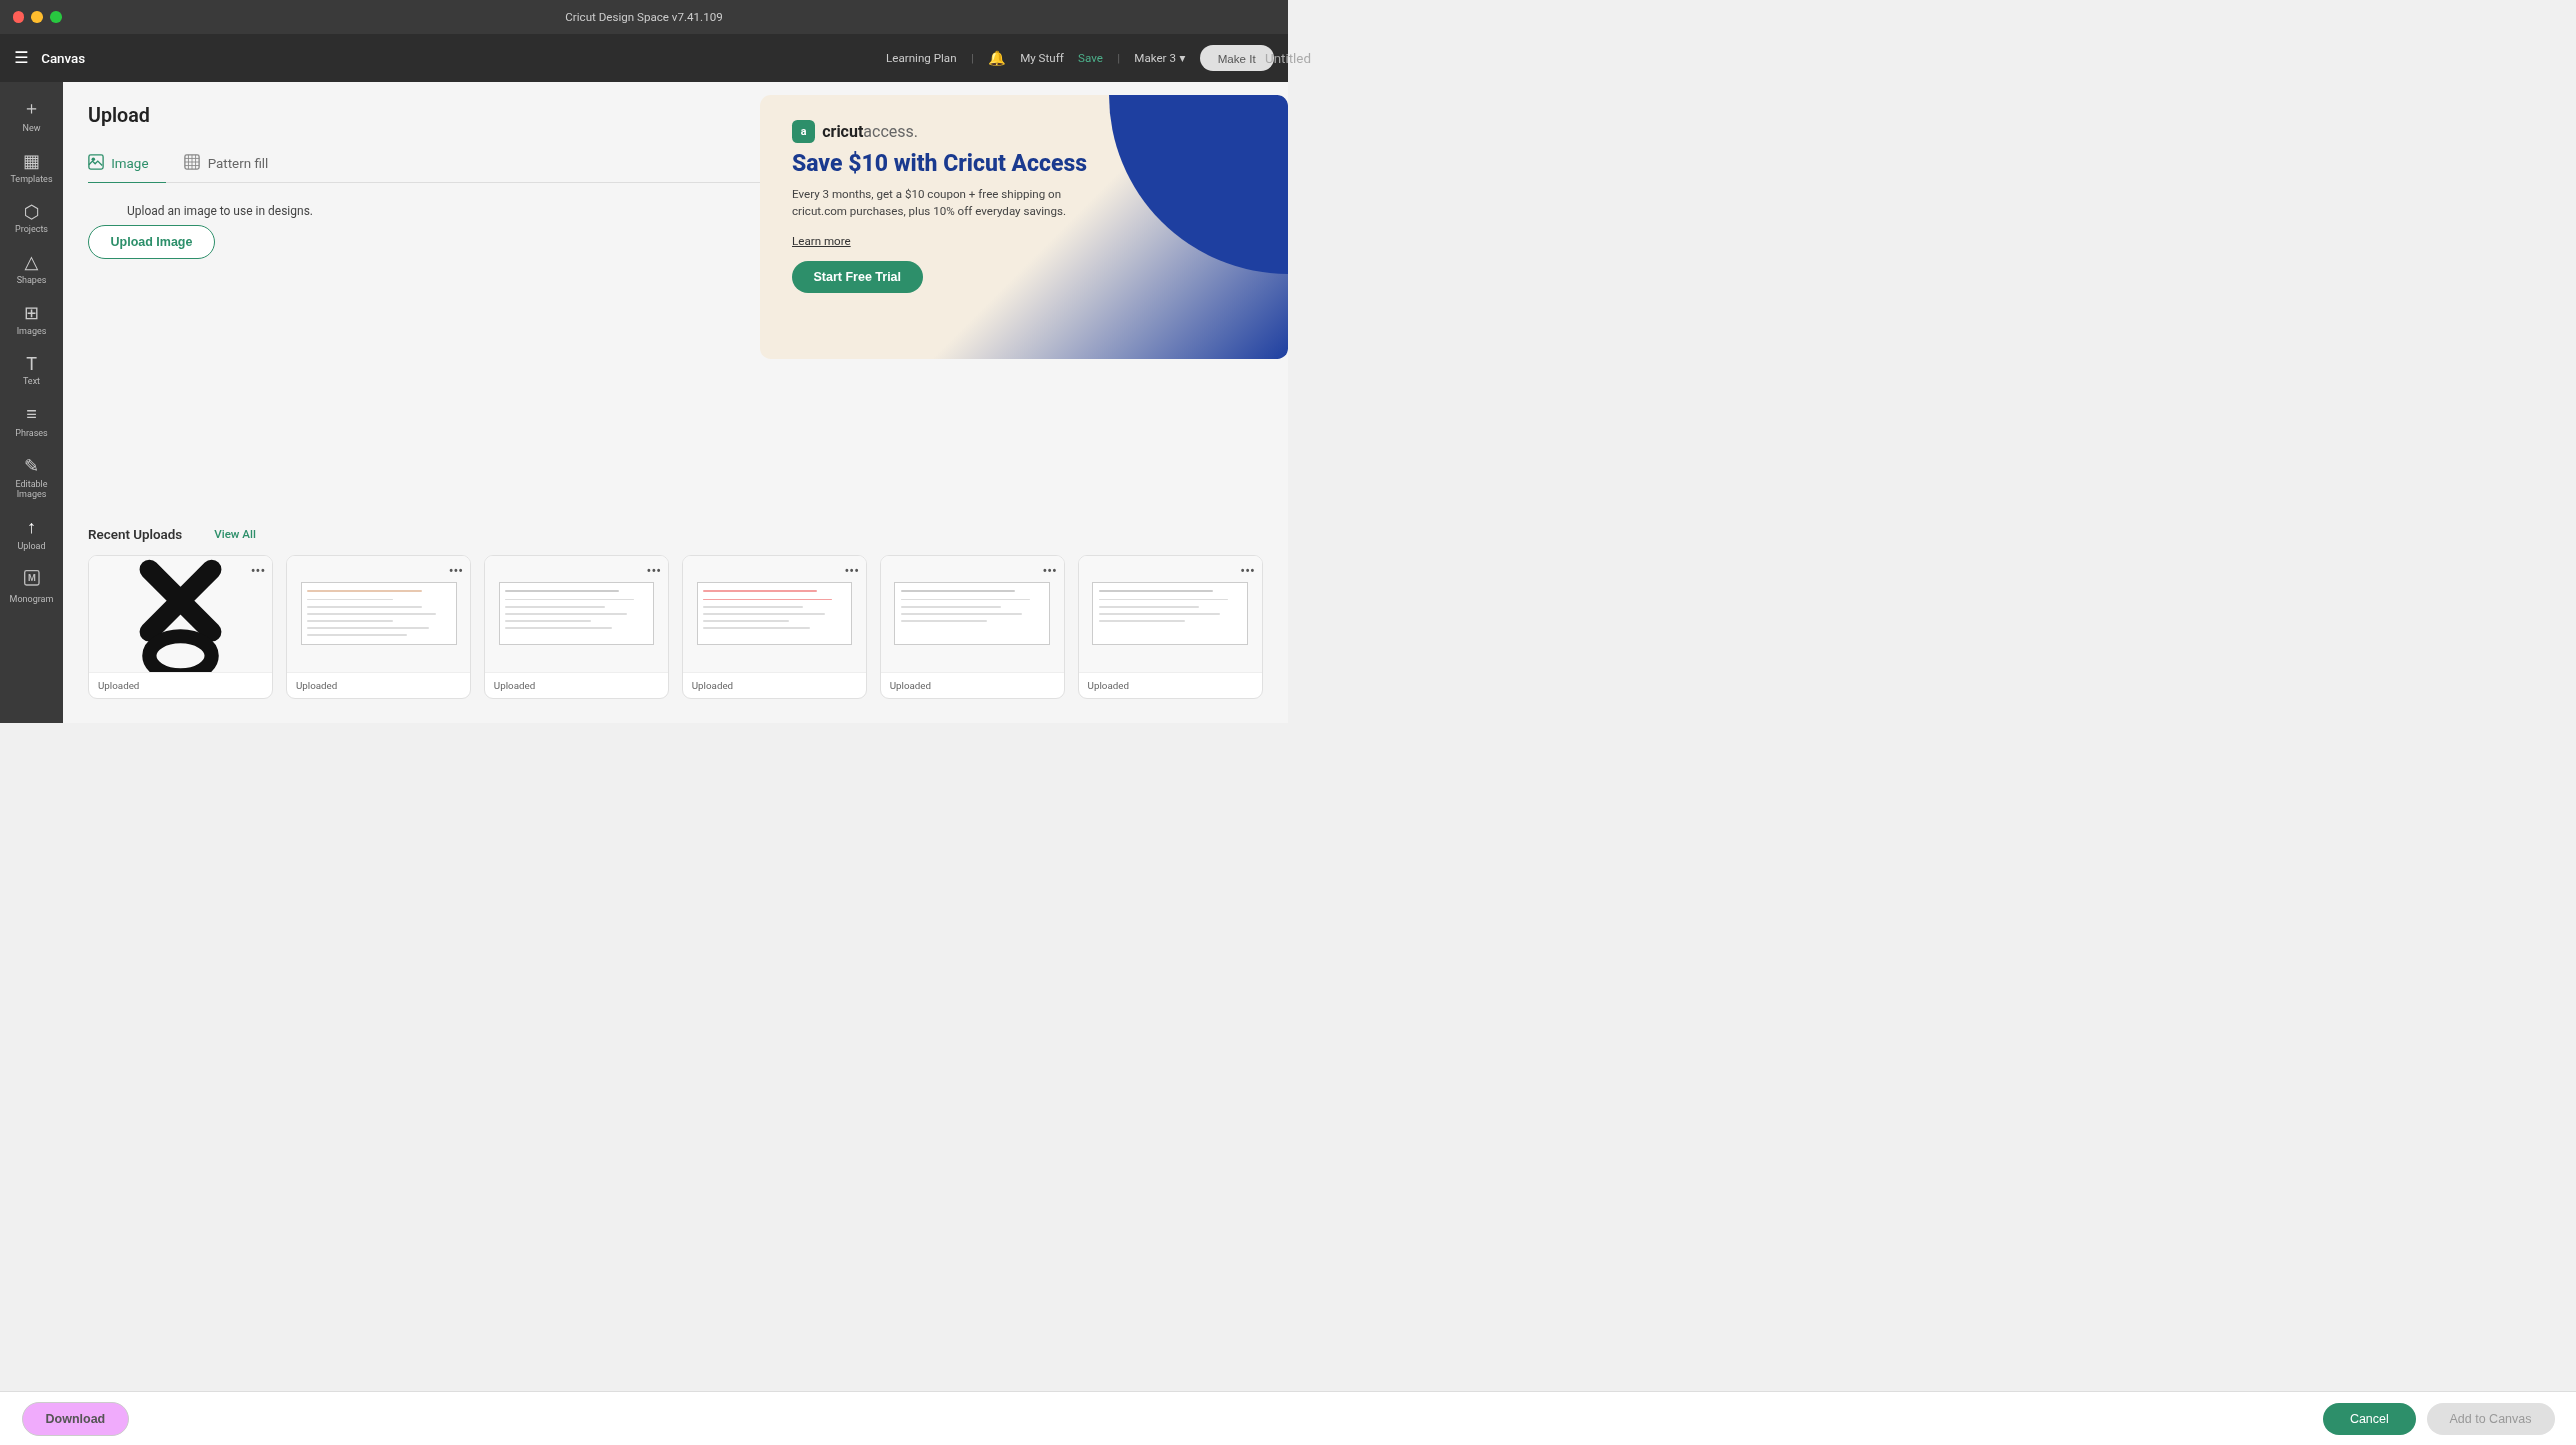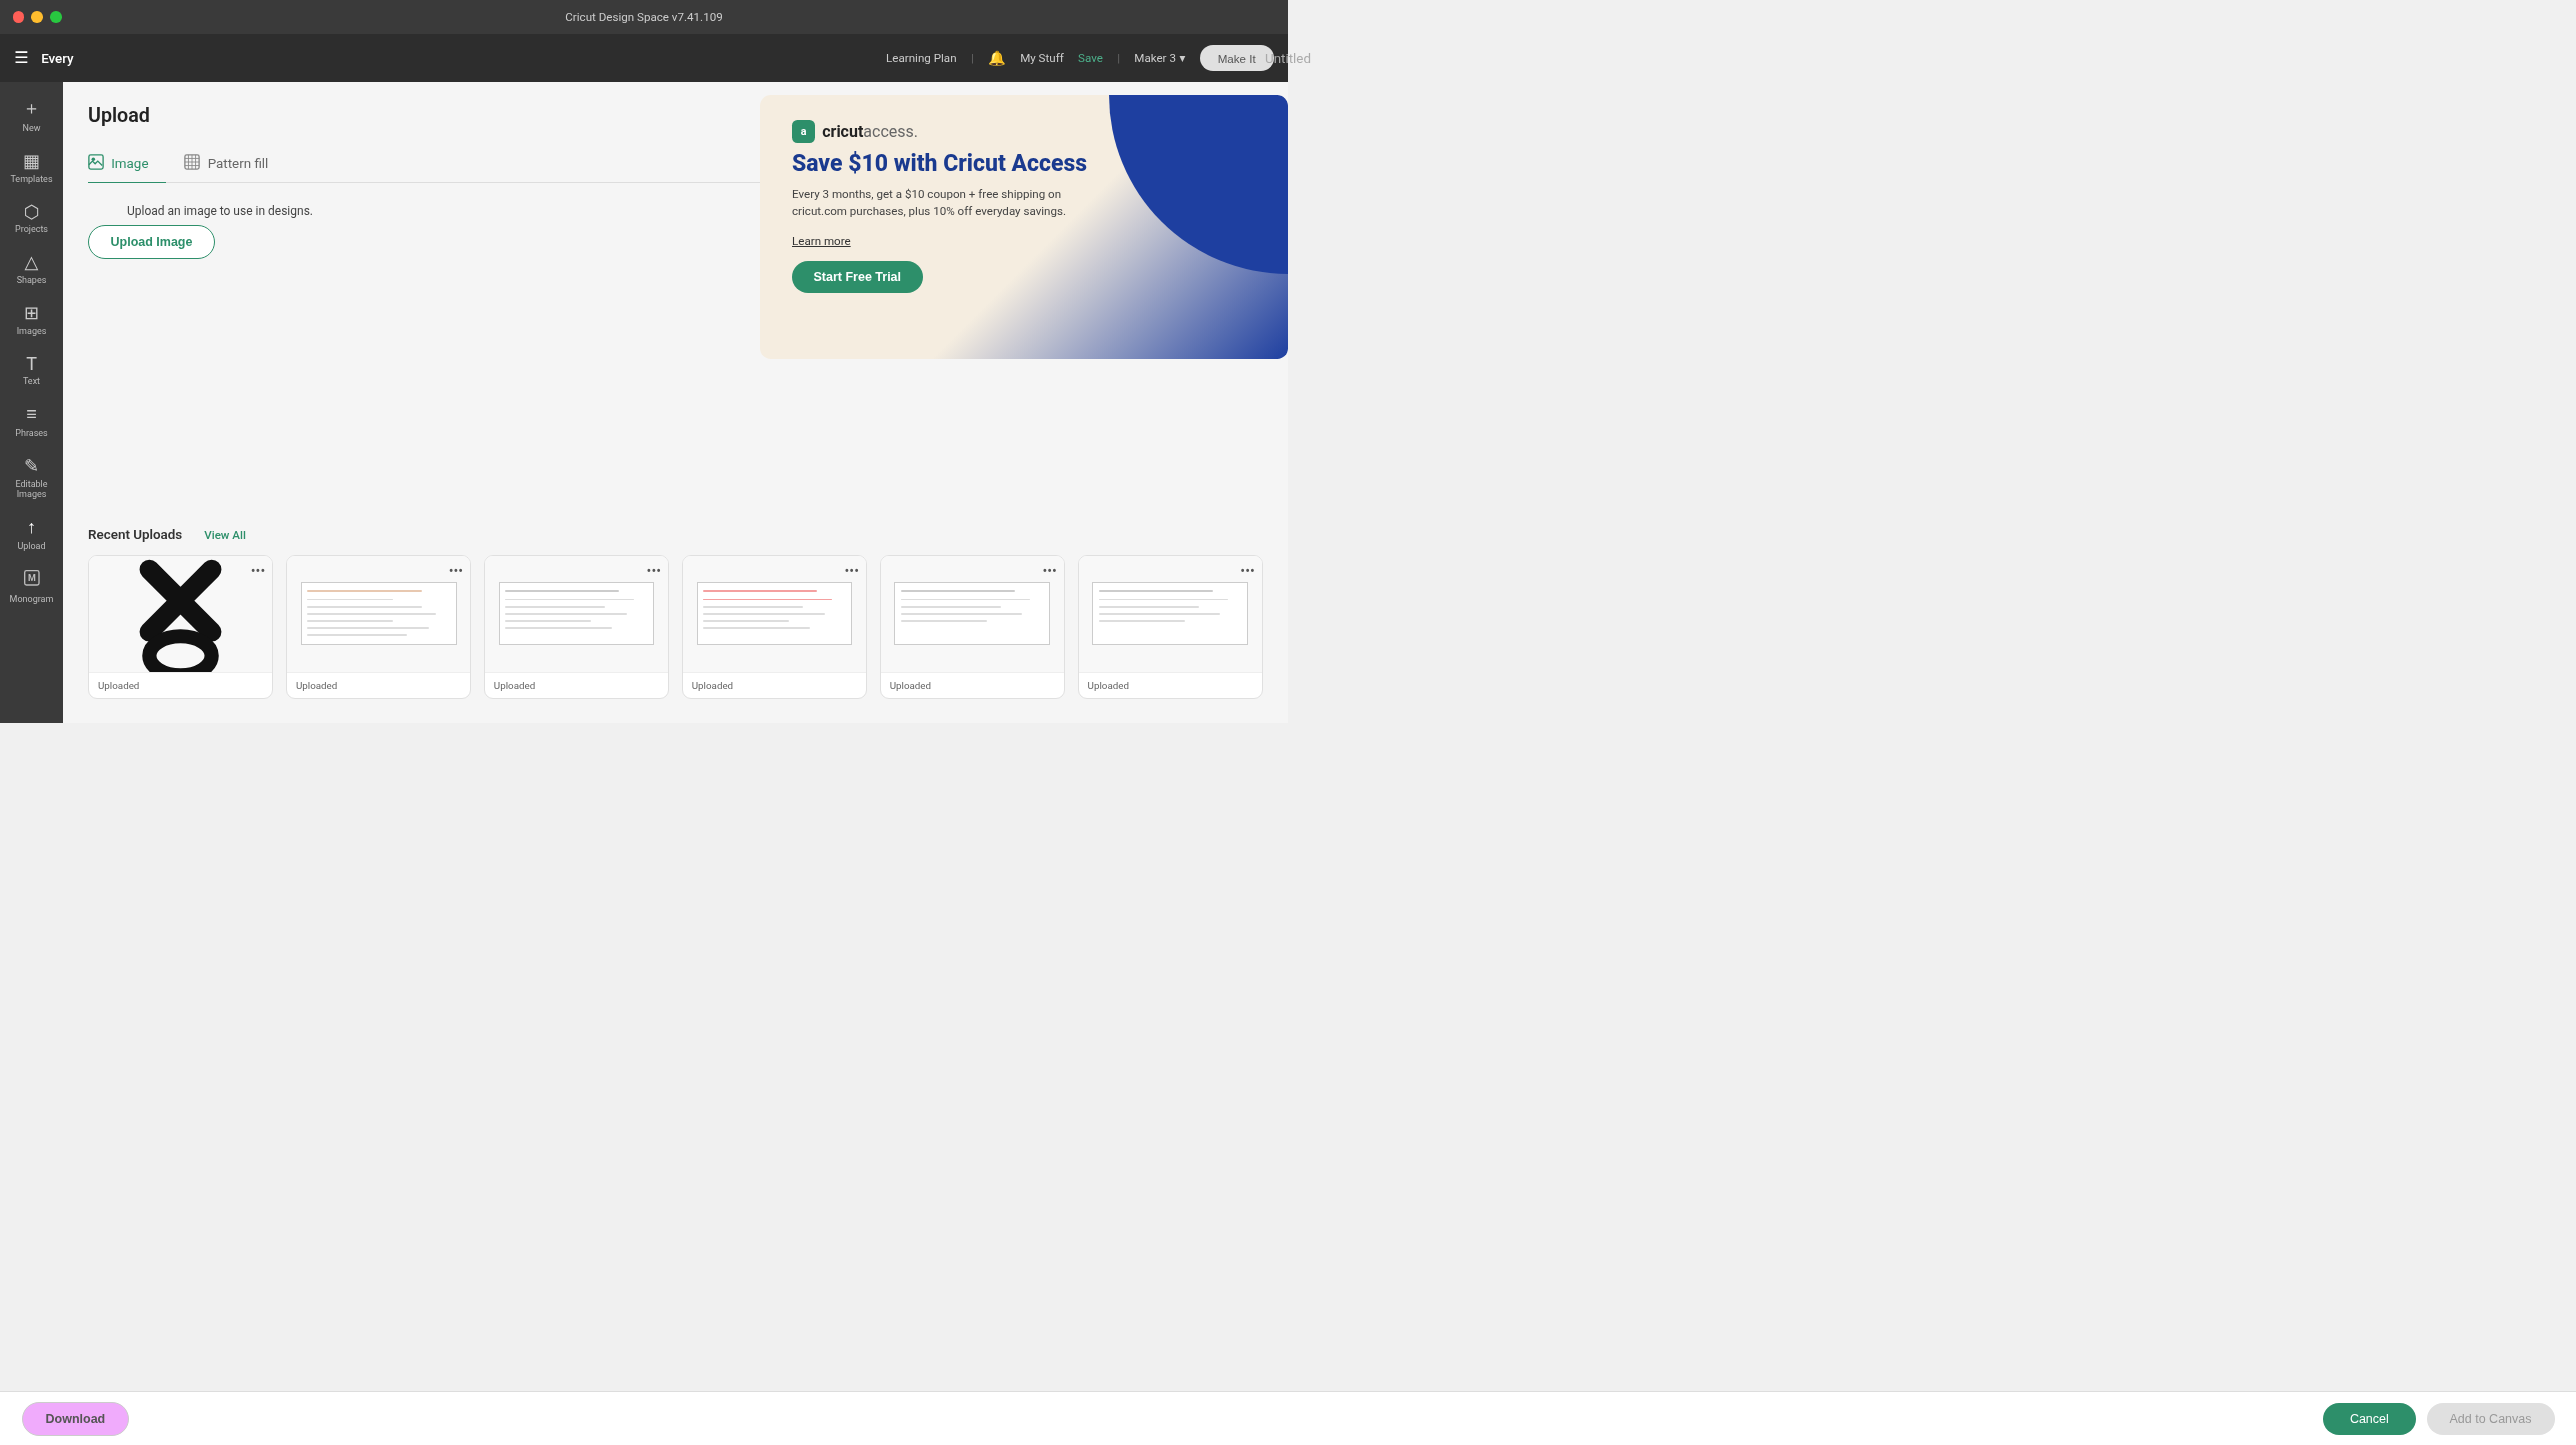--- a/index.html
+++ b/index.html
@@ -211,22 +211,21 @@
     .promo-logo {
       display: flex;
       align-items: center;
       gap: 9px;
       margin-bottom: 10.7px;
     }
 
     
     .section-header {
       display: flex;
-      align-items: center;
-      gap: 22px;
+      gap: 32px;
       margin-bottom: 12.5px;
       margin-top: 25px;
     }
     .section-title {
       font-size: 13.4px;
       font-weight: 600;
       color: #333;
     }
     .view-all-link {
       font-size: 11.6px;
@@ -373,21 +372,21 @@
   <div class="traffic-lights">
     <div class="traffic-light tl-close"></div>
     <div class="traffic-light tl-minimize"></div>
     <div class="traffic-light tl-maximize"></div>
   </div>
   <span class="titlebar-title">Cricut Design Space  v7.41.109</span>
 </div>
 
 <div class="navbar">
   <span class="navbar-menu-icon">☰</span>
-  <span class="navbar-canvas">Every</span>
+  <span class="navbar-canvas">Canvas</span>
   <span class="navbar-title">Untitled</span>
   <div class="navbar-right">
     <span class="navbar-link">Learning Plan</span>
     <span class="navbar-divider">|</span>
     <span class="navbar-bell">🔔</span>
     <span class="navbar-link">My Stuff</span>
     <span class="navbar-save">Save</span>
     <span class="navbar-divider">|</span>
     <span class="navbar-maker">
       <span>Maker 3</span>

